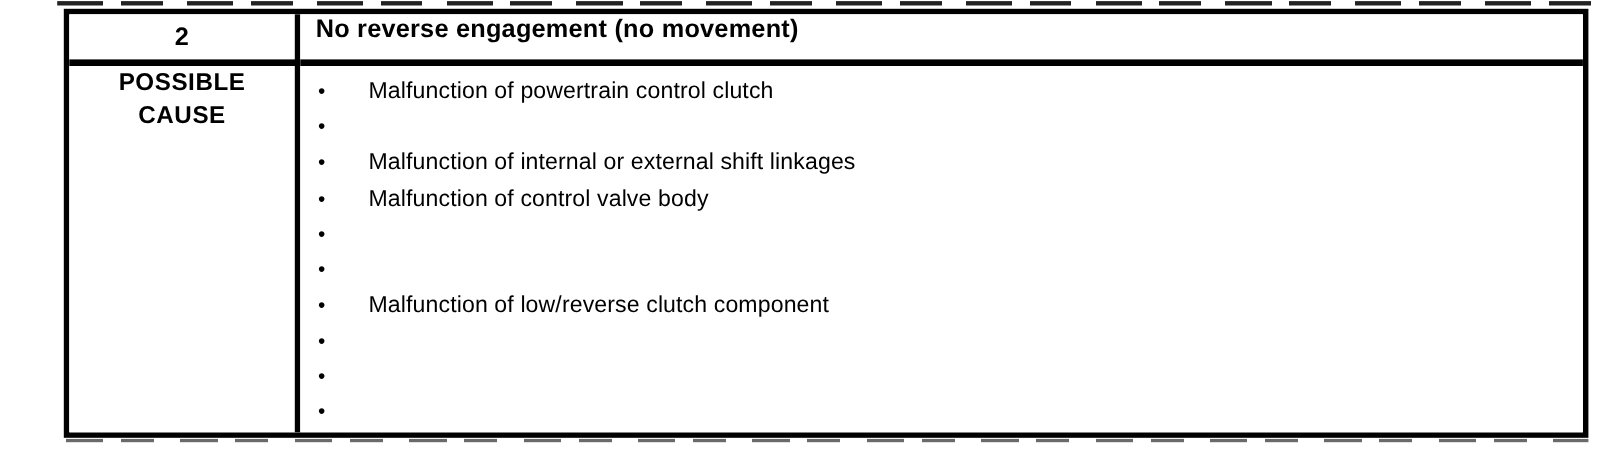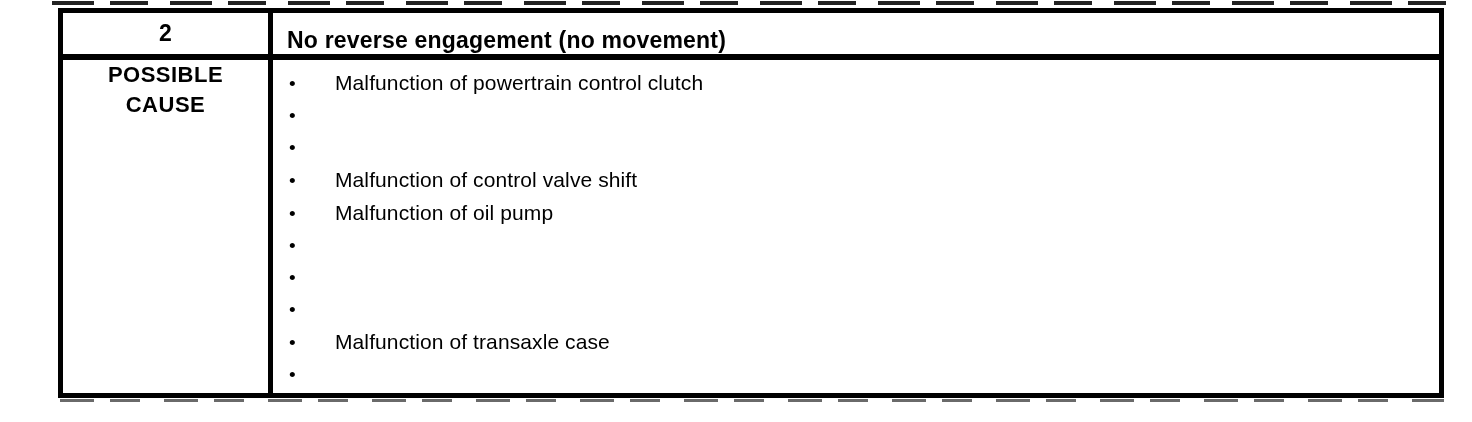--- a/index.html
+++ b/index.html
@@ -39,21 +39,21 @@
   .cell.row1 { border-bottom: 6px solid #000; }
 
   .case-number-cell {
     display: flex; align-items: center; justify-content: center;
   }
   .case-number {
     font-size: 23px; font-weight: bold; letter-spacing: 0.3px;
   }
 
   .symptom-cell {
-    display: flex; align-items: flex-end;
+    display: flex; align-items: flex-start;
     padding-left: 14px;
   }
   .symptom-text {
     font-size: 23px; font-weight: bold; letter-spacing: 0.2px;
     white-space: nowrap;
   }
 
   .possible-cause-cell {
     display: flex; flex-direction: column;
     align-items: center; 
@@ -106,47 +106,47 @@
             <span class="bullet-icon">•</span>
             <span class="cause-text">Malfunction of powertrain control clutch</span>
           </li>
 
           <li class="cause-item">
             <span class="bullet-icon">•</span>
           </li>
 
           <li class="cause-item">
             <span class="bullet-icon">•</span>
+            <span class="cause-text">Malfunction of internal or external shift linkages</span>
           </li>
 
           <li class="cause-item">
             <span class="bullet-icon">•</span>
-            <span class="cause-text">Malfunction of control valve shift</span>
-          </li>
-
-          <li class="cause-item">
-            <span class="bullet-icon">•</span>
-            <span class="cause-text">Malfunction of oil pump</span>
+            <span class="cause-text">Malfunction of control valve body</span>
           </li>
 
           <li class="cause-item">
             <span class="bullet-icon">•</span>
           </li>
 
           <li class="cause-item">
             <span class="bullet-icon">•</span>
           </li>
 
           <li class="cause-item">
             <span class="bullet-icon">•</span>
+            <span class="cause-text">Malfunction of low/reverse clutch component</span>
           </li>
 
           <li class="cause-item">
             <span class="bullet-icon">•</span>
-            <span class="cause-text">Malfunction of transaxle case</span>
+          </li>
+
+          <li class="cause-item">
+            <span class="bullet-icon">•</span>
           </li>
 
           <li class="cause-item">
             <span class="bullet-icon">•</span>
           </li>
         </ul>
     </div>
 
   </div>
 

